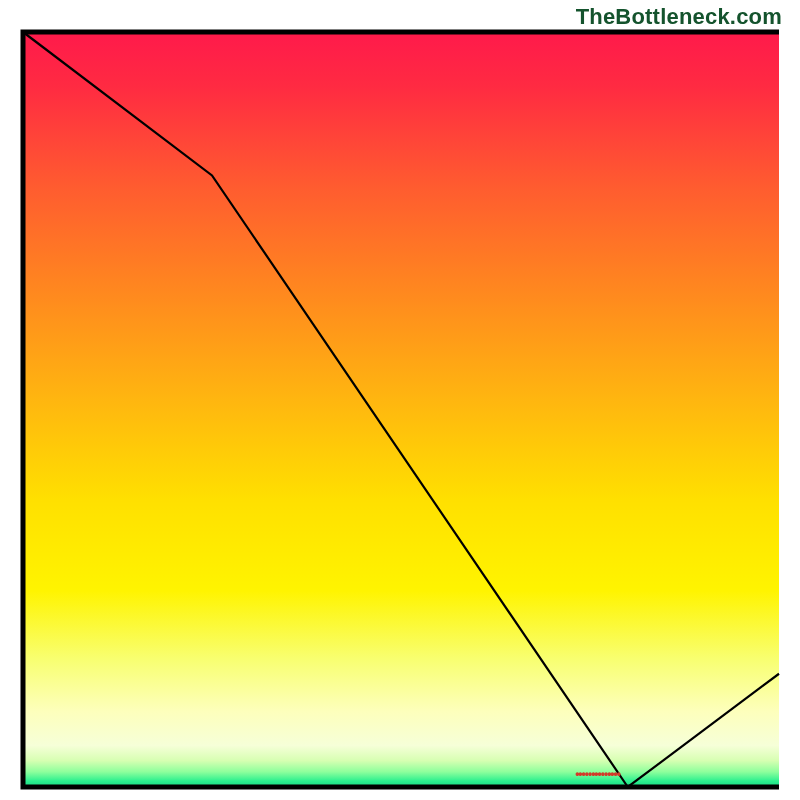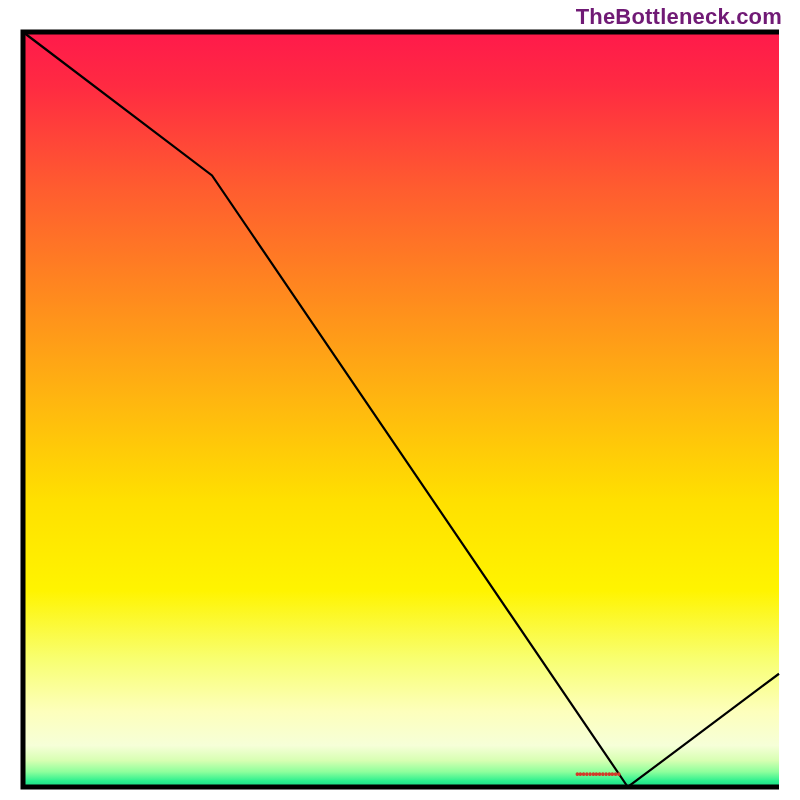--- a/index.html
+++ b/index.html
@@ -15,21 +15,21 @@
     width: 800px;
     height: 800px;
   }
   .watermark {
     position: absolute;
     top: 4px;
     right: 18px;
     font-family: Arial, Helvetica, sans-serif;
     font-size: 22px;
     font-weight: bold;
-    color: #701a75;
+    color: #14532d;
     letter-spacing: 0.2px;
     user-select: none;
   }
   svg {
     position: absolute;
     top: 0;
     left: 0;
   }
 </style>
 </head>

